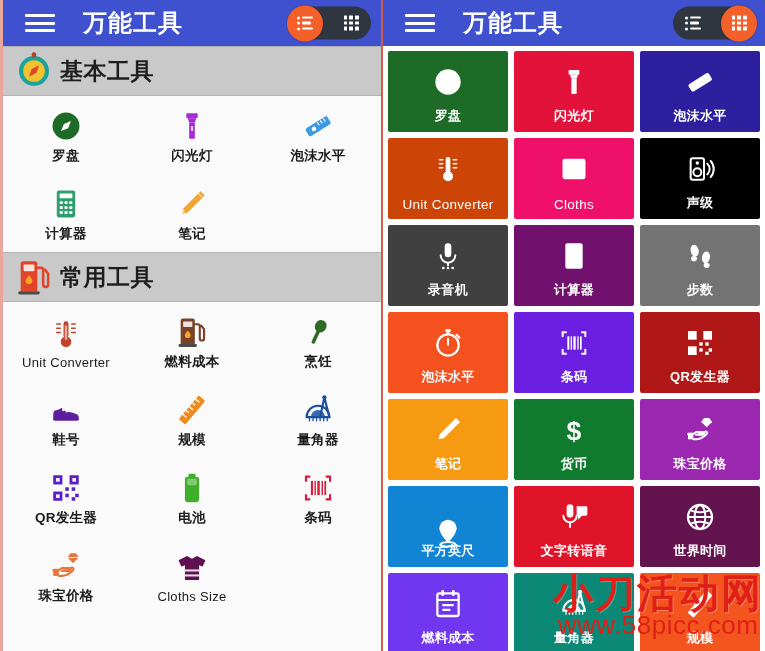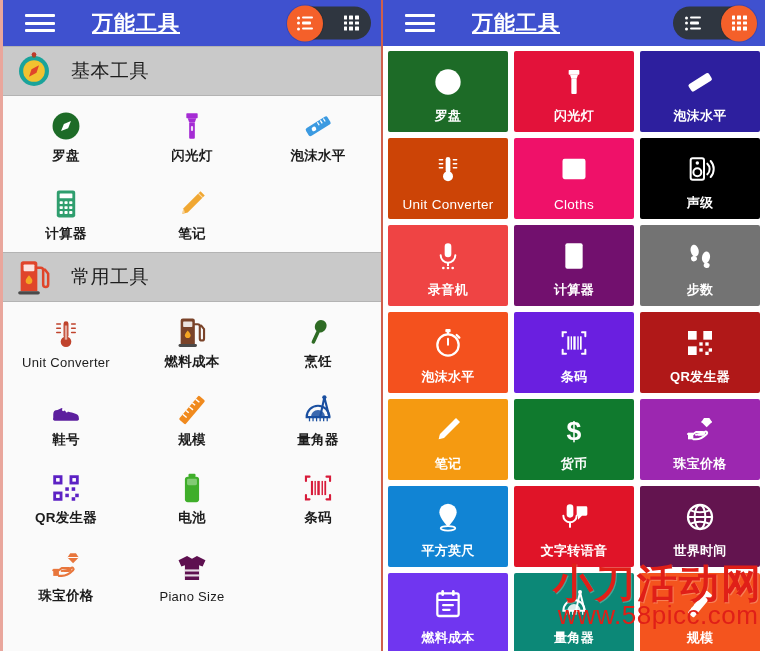--- a/index.html
+++ b/index.html
@@ -17,21 +17,21 @@
   .panel-right { width: 382px; background: #fdfdfd; }
 
   
   .appbar {
     height: 46px; background: #3f51cf;
     display: flex; align-items: center; position: relative;
     padding: 0 8px;
   }
   .hamburger { width: 30px; height: 22px; margin-left: 14px; display: flex; flex-direction: column; justify-content: space-between; padding: 2px 0; cursor: pointer; }
   .hamburger i { display: block; height: 3px; background: #ffffff; border-radius: 1px; }
-  .appbar-title { color: #ffffff; font-size: 21px; font-weight: 700; margin-left: 37px; letter-spacing: 1px; white-space: nowrap; text-decoration: underline; }
+  .appbar-title { color: #ffffff; font-size: 24px; font-weight: 700; margin-left: 28px; letter-spacing: 1px; white-space: nowrap; }
 
   .viewtoggle {
     position: absolute; right: 10px; top: 50%; transform: translateY(-50%);
     width: 82px; height: 33px; background: #2f3640; border-radius: 17px;
     display: flex; align-items: center; justify-content: space-between;
   }
   .vt-btn {
     width: 40px; height: 33px; display: flex; align-items: center; justify-content: center;
     border-radius: 50%; cursor: pointer; position: relative; z-index: 2;
   }
@@ -50,21 +50,21 @@
   
   .ic-grid { width: 15px; height: 15px; display: grid; grid-template-columns: repeat(3,1fr); grid-template-rows: repeat(3,1fr); gap: 2px; }
   .ic-grid span { background: #fff; border-radius: .5px; }
 
   
   .section-head {
     height: 50px; background: #c9c9c9; display: flex; align-items: center;
     padding-left: 8px; border-top: 1px solid #b3b3b3; border-bottom: 1px solid #b3b3b3;
   }
   .section-head .sh-icon { width: 46px; height: 46px; flex: 0 0 46px; display: flex; align-items: center; justify-content: center; }
-  .section-head .sh-title { font-size: 19px; font-weight: 400; color: #1d1d1d; margin-left: 14px; letter-spacing: .5px; }
+  .section-head .sh-title { font-size: 23px; font-weight: 700; color: #1d1d1d; margin-left: 3px; letter-spacing: .5px; }
 
   
   .list-grid { display: grid; grid-template-columns: repeat(3, 1fr); background: #fafafa; }
   .list-cell {
     height: 78px; display: flex; flex-direction: column; align-items: center; justify-content: center;
     cursor: pointer; gap: 4px;
   }
   .list-cell .lc-icon { height: 38px; display: flex; align-items: flex-end; justify-content: center; }
   .list-cell .lc-label { font-size: 13.5px; color: #1c1c1c; font-weight: 700; letter-spacing: .3px; white-space: nowrap; }
   .list-cell .lc-label.latin { font-weight: 400; font-size: 13px; }
@@ -81,21 +81,21 @@
   }
   .tile .t-icon { height: 36px; display: flex; align-items: center; justify-content: center; }
   .tile .t-label {
     position: absolute; bottom: 7px; left: 0; right: 0; text-align: center;
     color: #ffffff; font-size: 13px; font-weight: 700; letter-spacing: .3px; white-space: nowrap;
   }
   .tile .t-label.latin { font-weight: 400; font-size: 13.5px; }
 
   
   .watermark {
-    position: absolute; right: 2px; bottom: 20px; pointer-events: none;
+    position: absolute; right: 2px; bottom: 10px; pointer-events: none;
     text-align: center; z-index: 40; user-select: none;
   }
   .wm-cn {
     font-size: 40px; font-weight: 700; color: #e01f18; letter-spacing: 2px;
     line-height: .95; text-shadow: 1px 1px 0 rgba(255,255,255,.25);
     font-family: "DejaVu Sans", sans-serif;
   }
   .wm-url { font-size: 26px; color: #e01f18; letter-spacing: .5px; font-weight: 400; margin-top: -2px; }
 
   svg { display: block; }
@@ -398,21 +398,21 @@
           <div class="list-cell">
             <div class="lc-icon">
               <svg width="34" height="34" viewBox="0 0 48 48">
                 <path d="M17 7 L24 11 L31 7 L43 13 L39 22 L34 20 V41 H14 V20 L9 22 L5 13 Z" fill="#5e1050"></path>
                 <g fill="#fff" opacity=".85">
                   <rect x="14" y="26" width="20" height="3"></rect>
                   <rect x="14" y="33" width="20" height="3"></rect>
                 </g>
               </svg>
             </div>
-            <div class="lc-label latin">Piano Size</div>
+            <div class="lc-label latin">Cloths Size</div>
           </div>
         </div>
       </div>
   </div>
 
   <div class="panel panel-right">
     <div class="appbar">
       <div class="hamburger">
           <i></i>
           <i></i>
@@ -523,21 +523,21 @@
           <div class="t-icon">
             <svg width="32" height="32" viewBox="0 0 48 48">
               <rect x="10" y="8" width="20" height="32" rx="3" fill="none" stroke="#ffffff" stroke-width="3"></rect>
               <circle cx="20" cy="15" r="2.6" fill="#ffffff"></circle>
               <circle cx="20" cy="29" r="6" fill="none" stroke="#ffffff" stroke-width="3"></circle>
               <path d="M35 16a11 11 0 0 1 0 16 M40 12a18 18 0 0 1 0 24" fill="none" stroke="#ffffff" stroke-width="3" stroke-linecap="round"></path>
             </svg>
           </div>
           <div class="t-label">声级</div>
         </div>
-        <div class="tile" style="background: #ef4444;">
+        <div class="tile" style="background: #404040;">
           <div class="t-icon">
             <svg width="32" height="32" viewBox="0 0 48 48">
               <rect x="19" y="5" width="10" height="21" rx="5" fill="#ffffff"></rect>
               <path d="M13 23a11 11 0 0 0 22 0" fill="none" stroke="#ffffff" stroke-width="3" stroke-linecap="round"></path>
               <rect x="22.5" y="33" width="3" height="6" fill="#ffffff"></rect>
               <g fill="#ffffff">
                 <circle cx="17" cy="42" r="2"></circle>
                 <circle cx="24" cy="42" r="2"></circle>
                 <circle cx="31" cy="42" r="2"></circle>
               </g>
@@ -659,21 +659,21 @@
                 <path d="M30 6 L38 6 L42 12 L34 20 L26 12 Z"></path>
                 <path d="M26 12 H42" stroke="#fff" stroke-width="1.4"></path>
               </g>
               <path d="M6 30h8l4-3h10c3 0 3 4 0 4h-6" fill="none" stroke="#ffffff" stroke-width="3" stroke-linecap="round" stroke-linejoin="round"></path>
               <path d="M6 28h8v10H6z" fill="#ffffff"></path>
               <path d="M18 31c6 0 9-1 13-4 2.5-2 5 1 3 3-4 4-9 8-16 8h-4" fill="none" stroke="#ffffff" stroke-width="3" stroke-linecap="round" stroke-linejoin="round"></path>
             </svg>
           </div>
           <div class="t-label">珠宝价格</div>
         </div>
-        <div class="tile" style="background: rgb(17, 132, 212);">
+        <div class="tile" style="background: rgb(17, 132, 212); justify-content: center;">
           <div class="t-icon">
             <svg width="32" height="32" viewBox="0 0 48 48">
               <path d="M24 4a13 13 0 0 0-13 13c0 9 13 22 13 22s13-13 13-22A13 13 0 0 0 24 4z" fill="#ffffff"></path>
               <circle cx="24" cy="17" r="5" fill="#fff"></circle>
               <ellipse cx="24" cy="41" rx="11" ry="3.4" fill="none" stroke="#ffffff" stroke-width="2.6"></ellipse>
             </svg>
           </div>
           <div class="t-label">平方英尺</div>
         </div>
         <div class="tile" style="background: rgb(224, 20, 40);">

